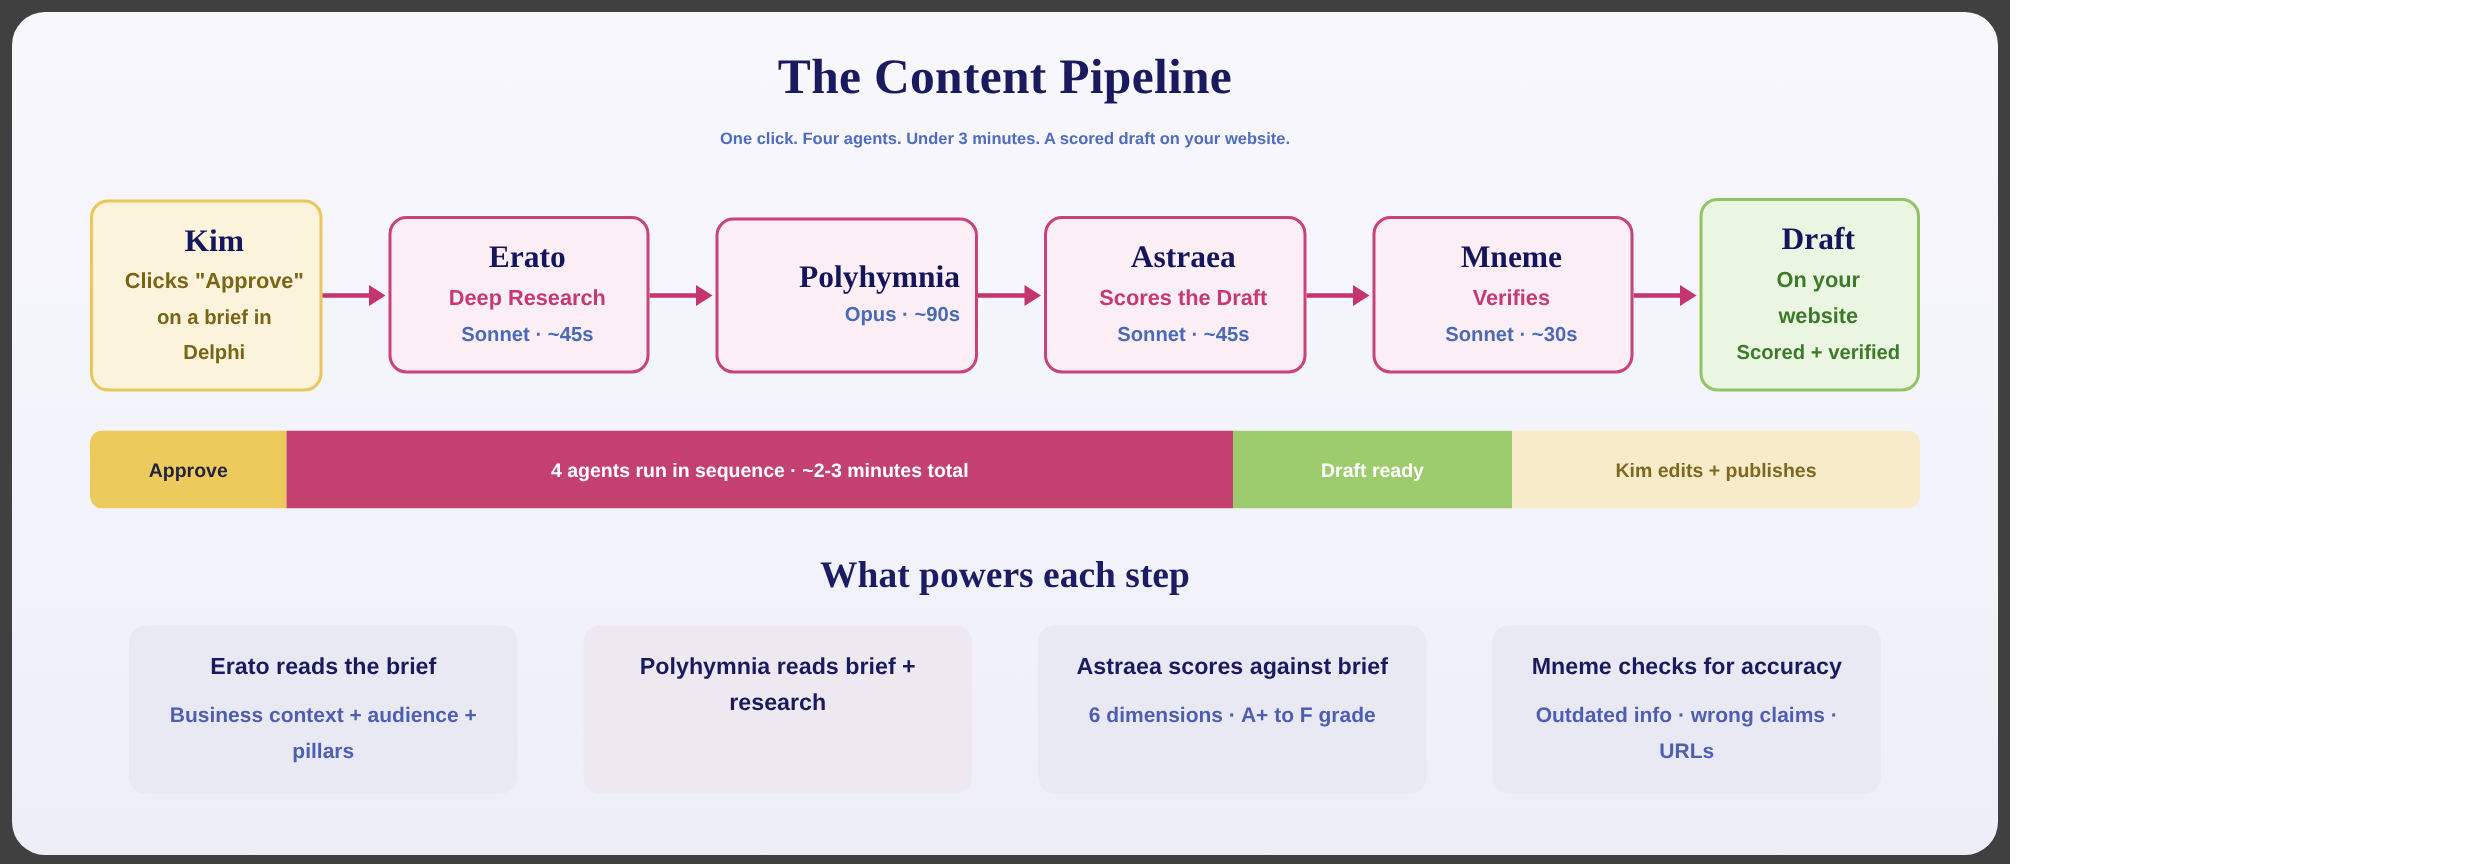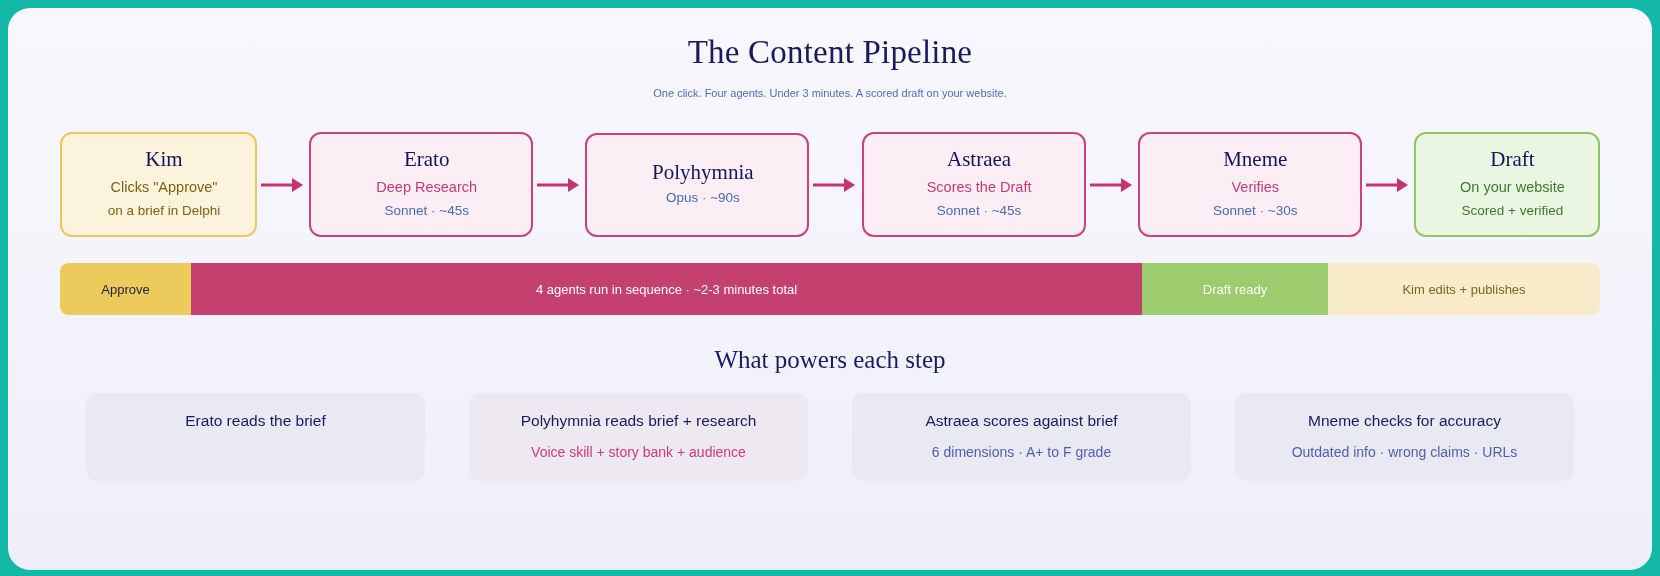--- a/index.html
+++ b/index.html
@@ -6,24 +6,25 @@
 
   html, body {
     width: 1660px;
     height: 576px;
     background: #ffffff;
     font-family: "Liberation Sans", sans-serif;
     overflow: hidden;
   }
 
   .page {
-    width: 1660px;
+    width: 1340px;
     height: 576px;
     padding: 8px 8px 6px 8px;
-    background: #14b8a6;
+    background: #404040;
+    font-weight: bold;
   }
 
   .panel {
     width: 100%;
     height: 100%;
     border-radius: 22px;
     background: linear-gradient(180deg, #f7f7fc 0%, #f4f4fb 45%, #eeeef8 100%);
     padding: 24px 52px 14px 52px;
     display: flex;
     flex-direction: column;
@@ -87,21 +88,21 @@
     width: 197px;
   }
   .node.kim .nm { color: #15155c; }
   .node.kim .role, .node.kim .meta { color: #7a6415; }
 
   .node.agent {
     background: #fbeef5;
     border: 2px solid #c9427a;
     width: 224px;
   }
-  .node.agent.thick { border-width: 2.5px; }
+  .node.agent.thick { border-width: 2.5px; text-align: right; }
   .node.agent .role { color: #c53a72; }
 
   .node.draft {
     background: #eaf6e2;
     border: 2px solid #92c465;
     width: 186px;
     min-height: 96px;
   }
   .node.draft .role { color: #3f7a2a; }
   .node.draft .meta { color: #3f7a2a; }
@@ -266,25 +267,25 @@
       <div class="seg ready">Draft ready</div>
       <div class="seg publish">Kim edits + publishes</div>
     </div>
 
     <div class="section-title">What powers each step</div>
 
     <div class="cards">
 
       <div class="card">
         <div class="ct">Erato reads the brief</div>
+        <div class="cs">Business context + audience + pillars</div>
       </div>
 
       <div class="card pinkish">
         <div class="ct">Polyhymnia reads brief + research</div>
-        <div class="cs">Voice skill + story bank + audience</div>
       </div>
 
       <div class="card">
         <div class="ct">Astraea scores against brief</div>
         <div class="cs">6 dimensions · A+ to F grade</div>
       </div>
 
       <div class="card">
         <div class="ct">Mneme checks for accuracy</div>
         <div class="cs">Outdated info · wrong claims · URLs</div>

